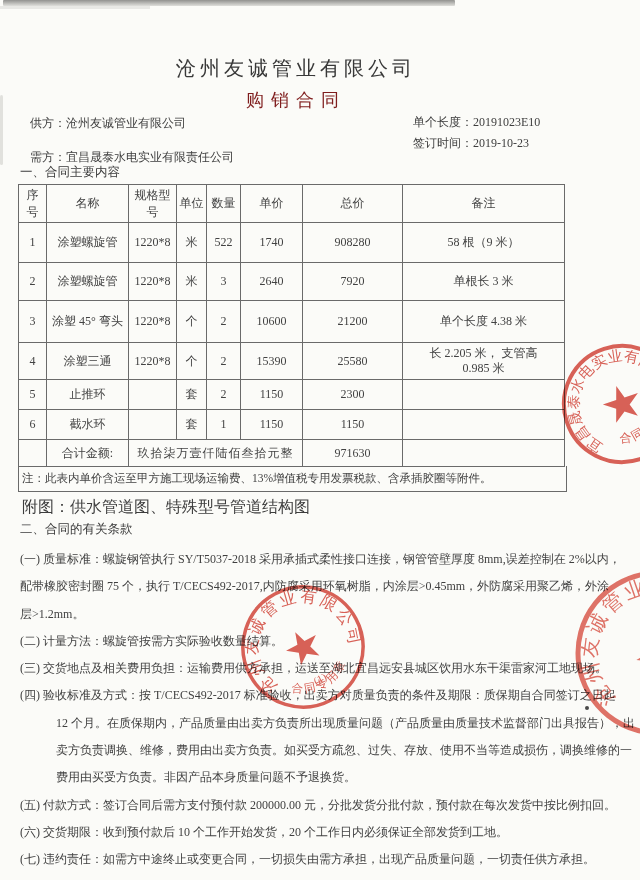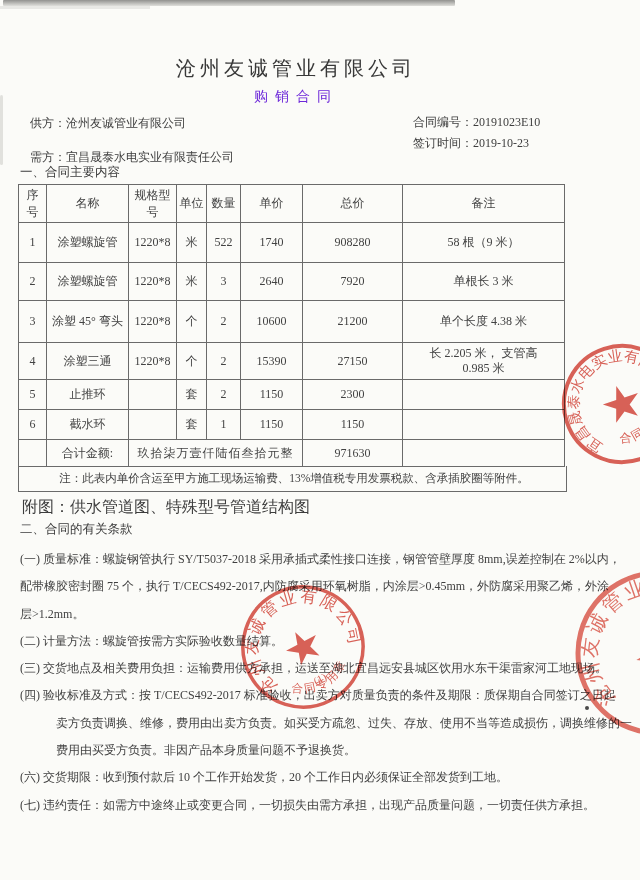--- a/index.html
+++ b/index.html
@@ -12,42 +12,42 @@
   }
   .abs{position:absolute;}
   
   .scan-top{left:3px;top:0;width:452px;height:6px;background:linear-gradient(to bottom,#7f7f7d,#dadad6);opacity:.85;border-radius:1px;}
   .scan-top2{left:0;top:6px;width:150px;height:3px;background:#e4e4e0;opacity:.8;}
   .scan-left{left:0;top:95px;width:3px;height:70px;background:#d6d6d1;opacity:.7;border-radius:2px;}
   .speck{left:585px;top:706px;width:4px;height:4px;background:#2a2a2a;border-radius:50%;opacity:.85;}
   
   .title-wrap{left:0;top:0;width:592px;text-align:center;}
   .company-title{position:absolute;top:55px;left:0;width:100%;font-size:20px;letter-spacing:4px;color:#383838;}
-  .doc-title{position:absolute;top:88px;left:0;width:100%;font-size:14px;letter-spacing:7px;color:#6d28d9;}
+  .doc-title{position:absolute;top:88px;left:0;width:100%;font-size:18px;letter-spacing:7px;color:#7f1d1d;}
   .party-supplier{left:30px;top:115px;font-size:12px;}
   .party-buyer{left:30px;top:149px;font-size:12px;}
   .meta{left:413px;top:112px;font-size:12px;line-height:21px;}
   .sec-head{font-size:12.5px;color:#3a3a3a;}
   .sec1-head{left:20px;top:164px;}
   
   .tbl-wrap{left:18px;top:184px;width:546px;}
   table{border-collapse:collapse;width:546px;table-layout:fixed;font-size:12px;color:#424242;}
   th,td{border:1px solid #6a6a6a;text-align:center;vertical-align:middle;padding:1px 2px;font-weight:normal;overflow:hidden;}
   .c0{width:28px}.c1{width:82px}.c2{width:48px}.c3{width:30px}.c4{width:34px}.c5{width:62px}.c6{width:100px}.c7{width:162px}
   thead tr{height:38px;}
   tbody tr:nth-of-type(1){height:40px;}
   tbody tr:nth-of-type(2){height:38px;}
   tbody tr:nth-of-type(3){height:42px;}
   tbody tr:nth-of-type(4){height:37px;}
   tbody tr:nth-of-type(5){height:30px;}
   tbody tr:nth-of-type(6){height:30px;}
   tfoot tr{height:27px;}
   td.remark{padding:1px 18px;line-height:15px;}
   .amount-cn{letter-spacing:1px;}
-  .note-box{left:18px;top:466px;width:544px;height:25px;border:1px solid #6a6a6a;border-top:none;font-size:11.5px;line-height:25px;padding-left:3px;color:#424242;white-space:nowrap;overflow:hidden;text-align:center;}
+  .note-box{left:18px;top:466px;width:544px;height:25px;border:1px solid #6a6a6a;border-top:none;font-size:11.5px;line-height:25px;padding-left:3px;color:#424242;white-space:nowrap;overflow:hidden;}
   .attachment{left:22px;top:497px;font-size:16px;}
   .sec2-head{left:20px;top:521px;}
   
   .clauses{left:20px;top:546px;width:604px;font-size:12px;color:#3f3f3f;}
   .clause-line{line-height:27.3px;white-space:nowrap;}
   .clause-line.indent{padding-left:36px;}
   
   .stamp{position:absolute;mix-blend-mode:multiply;opacity:.85;}
   .stamp text{fill:#d5463b;font-family:"Liberation Serif","DejaVu Serif",serif;}
   .stamp-right text{fill:#dd5c50;}
@@ -63,21 +63,21 @@
 <div class="abs scan-left"></div>
 <div class="abs speck"></div>
 
 <div class="abs title-wrap">
   <div class="company-title">沧州友诚管业有限公司</div>
   <div class="doc-title">购销合同</div>
 </div>
 <div class="abs party-supplier">供方：沧州友诚管业有限公司</div>
 <div class="abs party-buyer">需方：宜昌晟泰水电实业有限责任公司</div>
 <div class="abs meta">
-  <div>合同编号：20191023E10</div>
+  <div>单个长度：20191023E10</div>
   <div>签订时间：2019-10-23</div>
 </div>
 
 <div class="abs sec-head sec1-head">一、合同主要内容</div>
 
 <div class="abs tbl-wrap">
   <table>
     <colgroup>
       <col class="c0">
         <col class="c1">
@@ -136,21 +136,21 @@
           <td class="remark">单个长度 4.38 米</td>
         </tr>
 
         <tr>
           <td>4</td>
           <td>涂塑三通</td>
           <td>1220*8</td>
           <td>个</td>
           <td>2</td>
           <td>15390</td>
-          <td>27150</td>
+          <td>25580</td>
           <td class="remark">长 2.205 米， 支管高 0.985 米</td>
         </tr>
 
         <tr>
           <td>5</td>
           <td>止推环</td>
           <td></td>
           <td>套</td>
           <td>2</td>
           <td>1150</td>
@@ -192,25 +192,27 @@
     <div class="clause-line">配带橡胶密封圈 75 个，执行 T/CECS492-2017,内防腐采用环氧树脂，内涂层&gt;0.45mm，外防腐采用聚乙烯，外涂</div>
 
     <div class="clause-line">层&gt;1.2mm。</div>
 
     <div class="clause-line">(二) 计量方法：螺旋管按需方实际验收数量结算。</div>
 
     <div class="clause-line">(三) 交货地点及相关费用负担：运输费用供方承担，运送至湖北宜昌远安县城区饮用水东干渠雷家河工地现场。</div>
 
     <div class="clause-line">(四) 验收标准及方式：按 T/CECS492-2017 标准验收，出卖方对质量负责的条件及期限：质保期自合同签订之日起</div>
 
+    <div class="clause-line indent">12 个月。在质保期内，产品质量由出卖方负责所出现质量问题（产品质量由质量技术监督部门出具报告），出</div>
 
     <div class="clause-line indent">卖方负责调换、维修，费用由出卖方负责。如买受方疏忽、过失、存放、使用不当等造成损伤，调换维修的一</div>
 
     <div class="clause-line indent">费用由买受方负责。非因产品本身质量问题不予退换货。</div>
 
+    <div class="clause-line">(五) 付款方式：签订合同后需方支付预付款 200000.00 元，分批发货分批付款，预付款在每次发货中按比例扣回。</div>
 
     <div class="clause-line">(六) 交货期限：收到预付款后 10 个工作开始发货，20 个工作日内必须保证全部发货到工地。</div>
 
     <div class="clause-line">(七) 违约责任：如需方中途终止或变更合同，一切损失由需方承担，出现产品质量问题，一切责任供方承担。</div>
   </div>
 
 <svg class="stamp stamp-buyer" width="150" height="150" viewBox="-75 -75 150 150">
   <defs>
     <path id="arcT1" d="M -30,33 A 44,44 0 1,1 30,33" fill="none"></path>
     <path id="arcB1" d="M -26,26 A 34,34 0 0,0 26,26" fill="none"></path>

